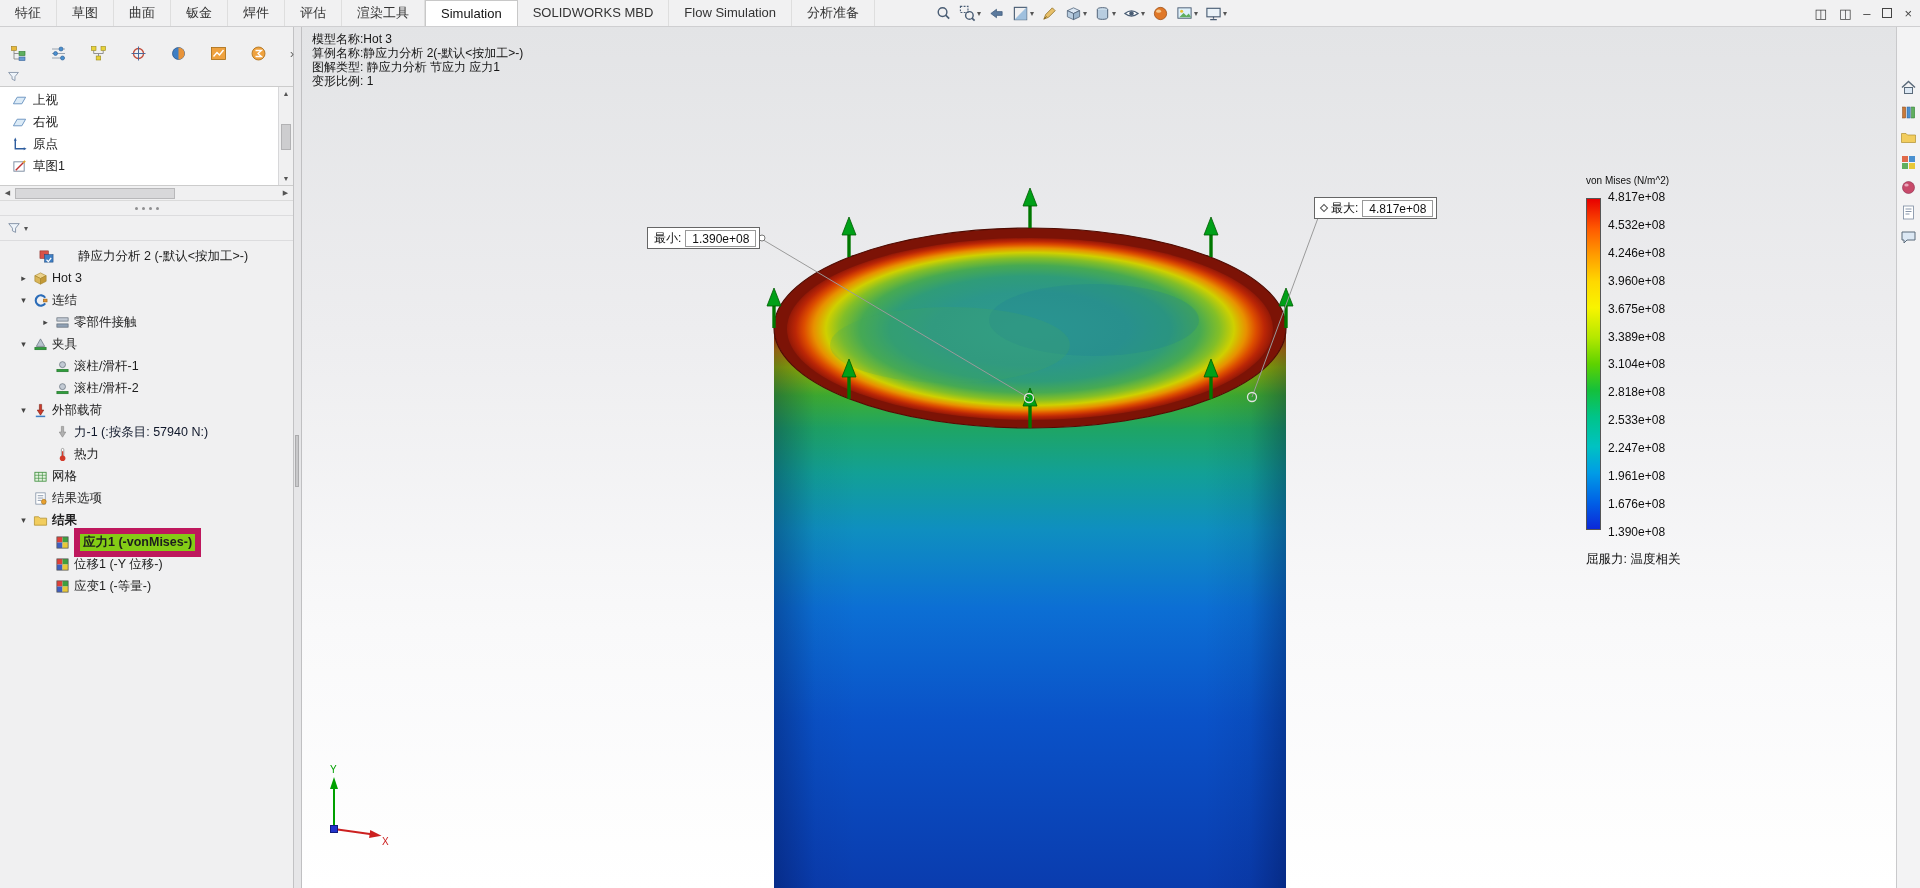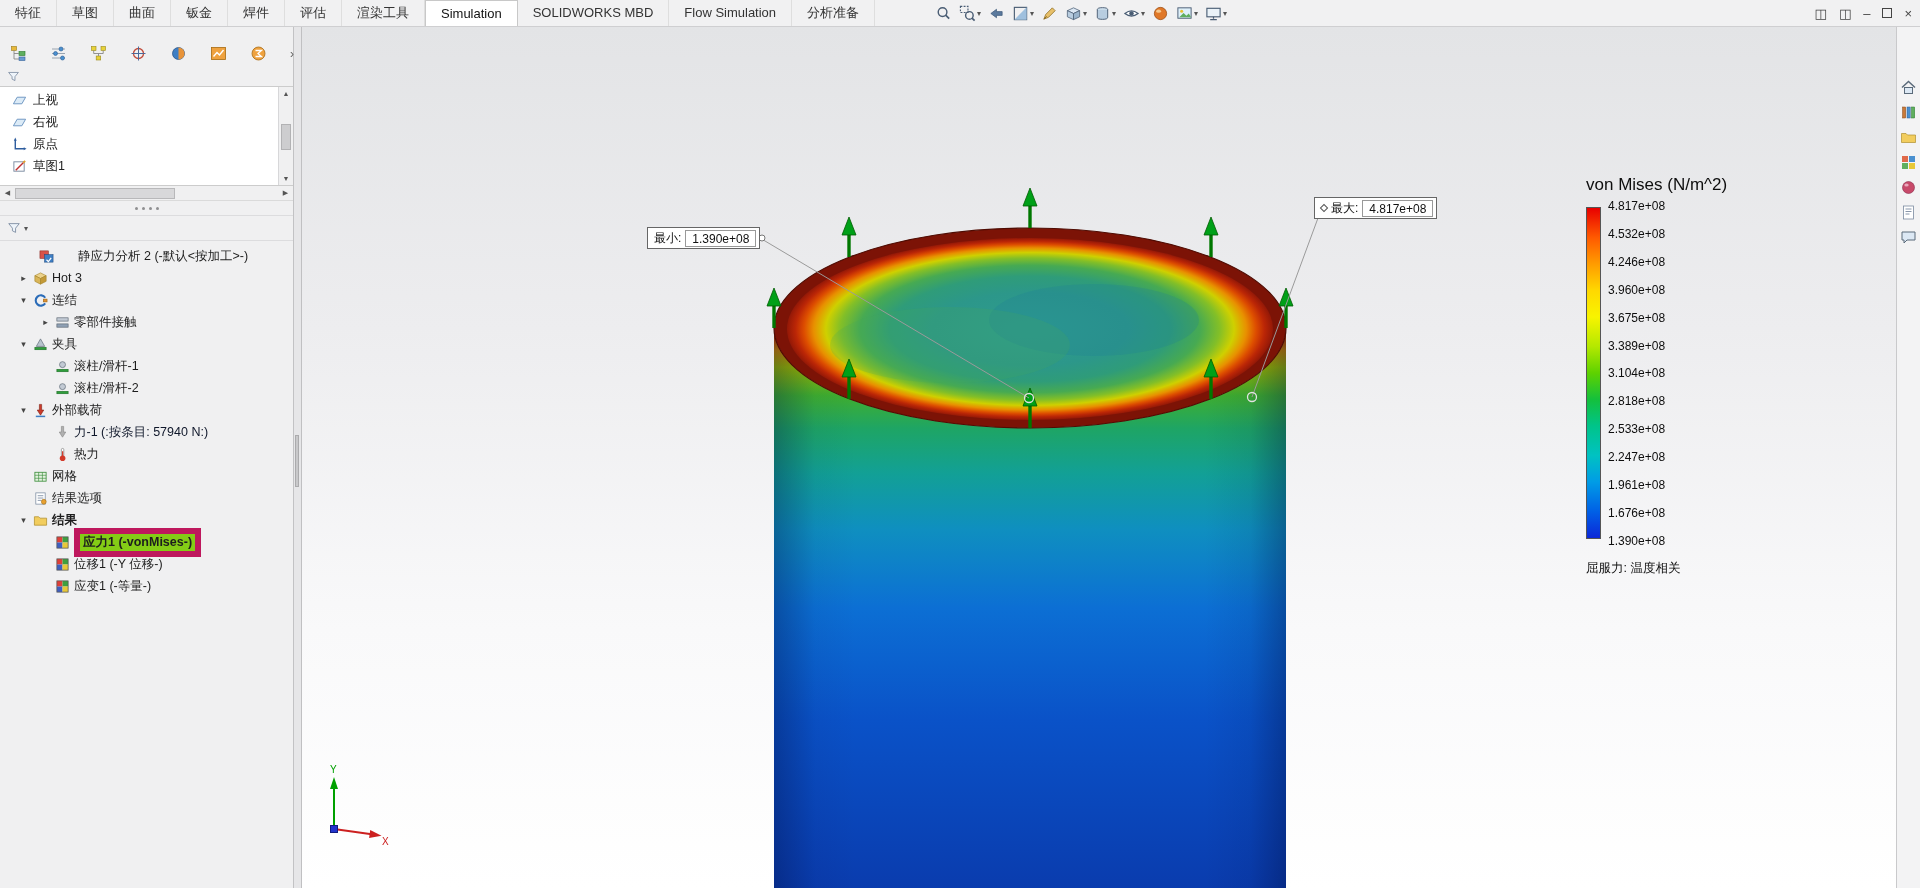--- a/index.html
+++ b/index.html
@@ -66,21 +66,21 @@
   
   .viewport { flex:1; position:relative; overflow:hidden;
     background:linear-gradient(to bottom,#e3e4e6 0%,#ededef 35%,#f9f9fa 70%,#ffffff 100%); }
   .scene { position:absolute; left:0; top:0; width:1594px; height:861px; }
   .vp-header { position:absolute; left:10px; top:5px; font-size:12px; line-height:14px; color:#151515; }
   .callout { position:absolute; display:flex; align-items:center; gap:4px; background:#fff;
     border:1px solid #666; height:22px; padding:0 3px 0 6px; font-size:12px; color:#111; }
   .callout .cv { border:1px solid #999; padding:0 6px; height:17px; line-height:16px; background:#fff; }
   .diam { width:6px; height:6px; background:#fff; border:1px solid #555; transform:rotate(45deg); flex:none; }
   .legend { position:absolute; left:1284px; top:148px; width:160px; color:#0e0e0e; }
-  .legend-title { font-size:17px; margin-bottom:12px; }
+  .legend-title { font-size:10px; margin-bottom:12px; }
   .legend-body { display:flex; gap:7px; }
   .legend-bar { width:15px; height:332px; border:1px solid #555; flex:none;
     background:linear-gradient(to bottom,#e80000 0%,#ff5a00 9%,#ff9c00 17%,#ffd800 25%,#f8f400 33%,#b4e800 42%,#5ed200 50%,#14c03c 58%,#00c489 66%,#00c2c2 75%,#009ce6 83%,#0060e6 92%,#0c28d8 100%); }
   .legend-labels { display:flex; flex-direction:column; justify-content:space-between; height:348px; margin-top:-7px; }
   .legend-labels span { font-size:12px; line-height:13px; }
   .legend-footer { font-size:12.5px; margin-top:12px; }
 
   
   .task-pane { width:24px; flex:none; background:#f3f3f4; border-left:1px solid #c9c9cb;
     display:flex; flex-direction:column; align-items:center; padding-top:52px; gap:8px; }
@@ -667,20 +667,26 @@
           <text x="-4" y="-56" font-size="10" fill="#00a000">Y</text>
           <g transform="rotate(8)">
               <line x1="0" y1="0" x2="38" y2="0" stroke="#cc2020" stroke-width="2"></line>
               <path d="M36 -4 L36 4 L48 0 Z" fill="#cc2020"></path>
             </g>
           <text x="48" y="16" font-size="10" fill="#cc2020">X</text>
           <rect x="-3.5" y="-3.5" width="7" height="7" fill="#2233cc" stroke="#101a80"></rect>
         </g>
       </svg>
 
+      <div class="vp-header">
+        <div>模型名称:Hot 3</div>
+        <div>算例名称:静应力分析 2(-默认&lt;按加工&gt;-)</div>
+        <div>图解类型: 静应力分析 节应力 应力1</div>
+        <div>变形比例: 1</div>
+      </div>
 
       <div class="callout" style="left:345px; top:200px;">
         <span>最小:</span>
         <span class="cv">1.390e+08</span>
       </div>
       <div class="callout" style="left:1012px; top:170px;">
         <span class="diam"></span>
         <span>最大:</span>
         <span class="cv">4.817e+08</span>
       </div>

